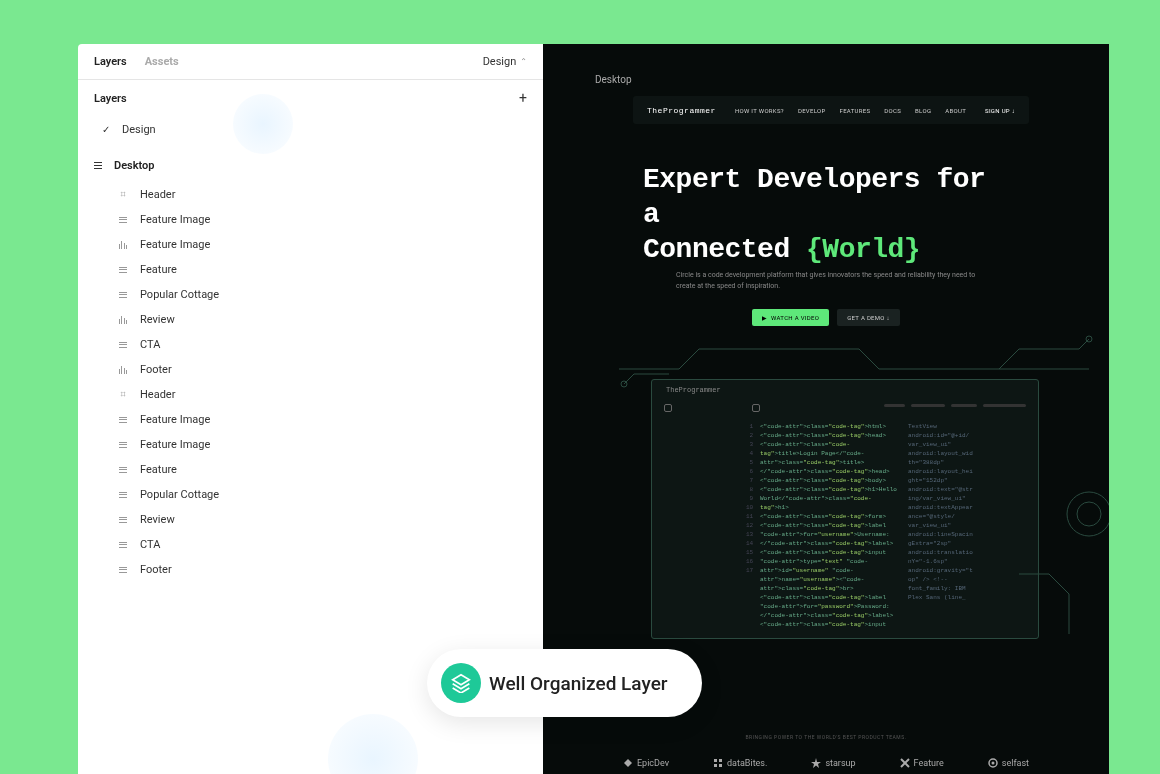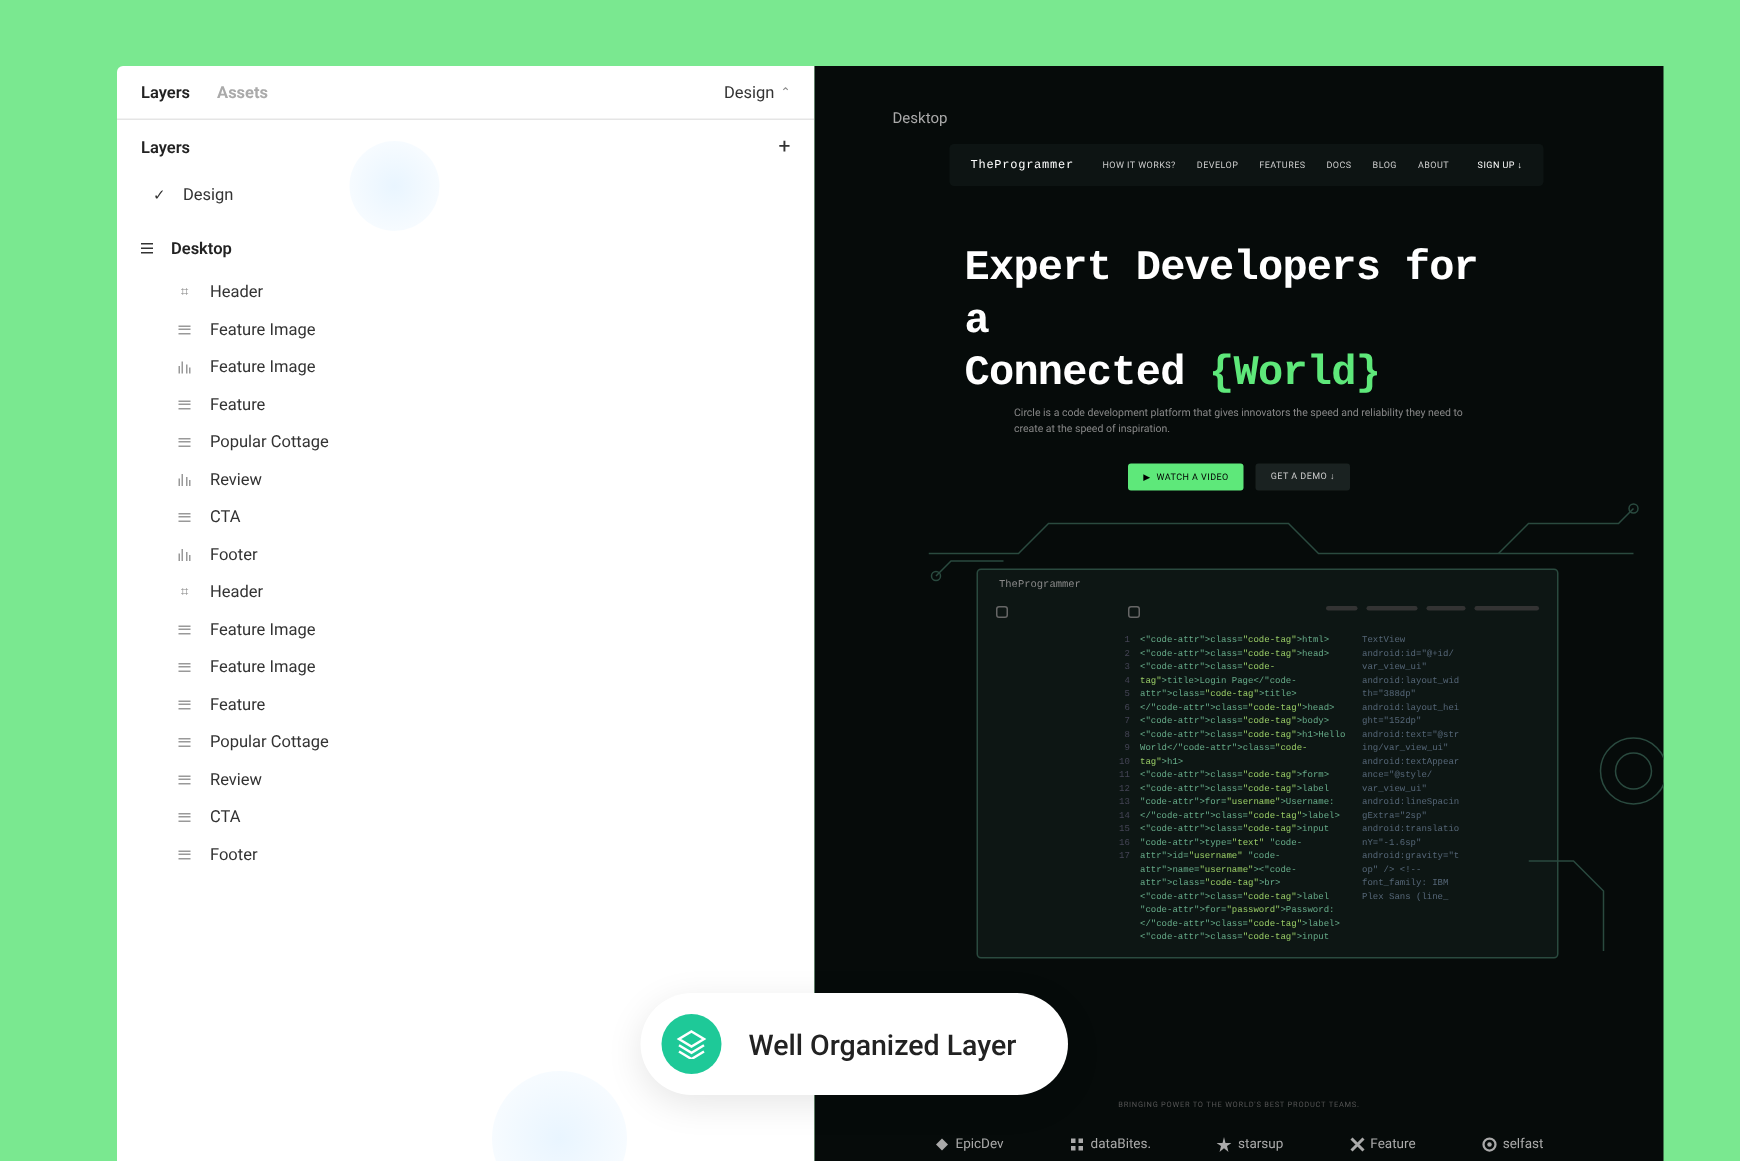--- a/index.html
+++ b/index.html
@@ -354,28 +354,28 @@
   color: #aaa;
   display: flex;
   align-items: center;
   gap: 4px;
 }
 .plogo svg { flex-shrink: 0; }
 
 
 .badge {
   position: absolute;
-  bottom: 44px;
+  bottom: 57px;
   left: 427px;
   background: #fff;
   border-radius: 999px;
   padding: 14px 34px 14px 14px;
   display: flex;
   align-items: center;
-  gap: 18px;
+  gap: 8px;
   box-shadow: 0 6px 24px rgba(0,0,0,0.1);
   z-index: 50;
 }
 .badge-icon {
   width: 40px;
   height: 40px;
   background: #1ec998;
   border-radius: 50%;
   display: flex;
   align-items: center;

